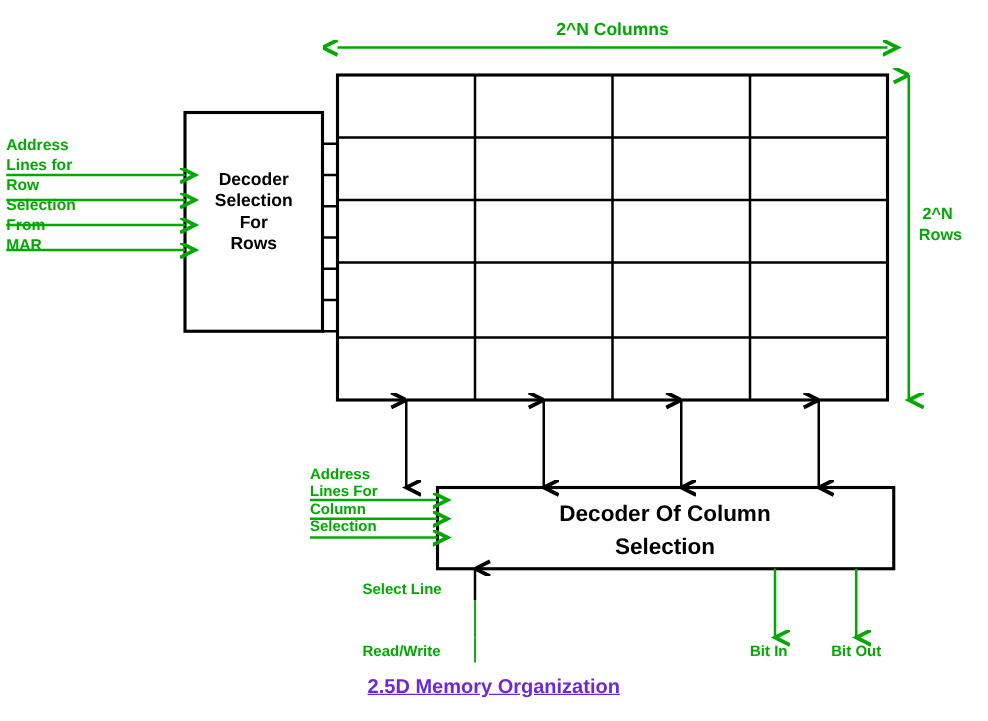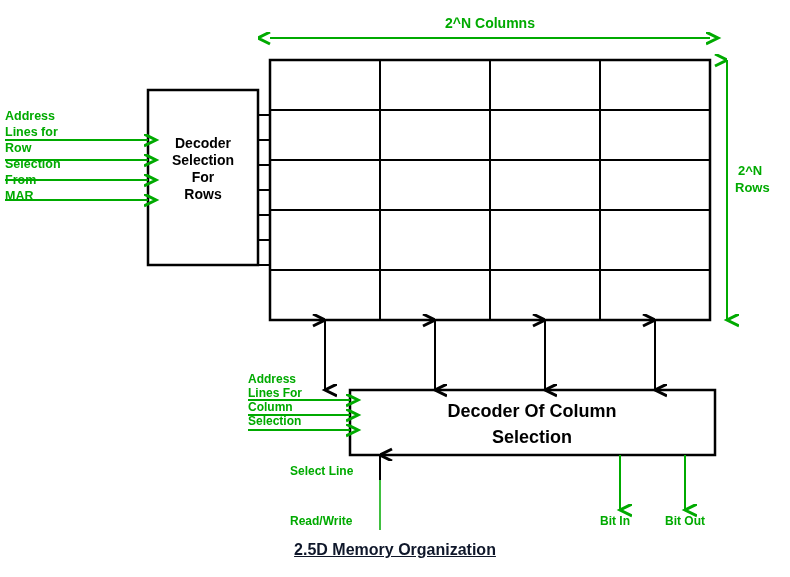--- a/index.html
+++ b/index.html
@@ -23,21 +23,21 @@
       width: 790px;
       height: 577px;
     }
     .title {
       position: absolute;
       bottom: 18px;
       left: 50%;
       transform: translateX(-50%);
       font-size: 16px;
       font-weight: bold;
-      color: #0f172a;
+      color: #6d28d9;
       text-decoration: underline;
       white-space: nowrap;
     }
   </style>
 </head>
 <body>
 
 <div class="diagram-container">
   <svg viewBox="0 0 790 577" xmlns="http://www.w3.org/2000/svg">
 

